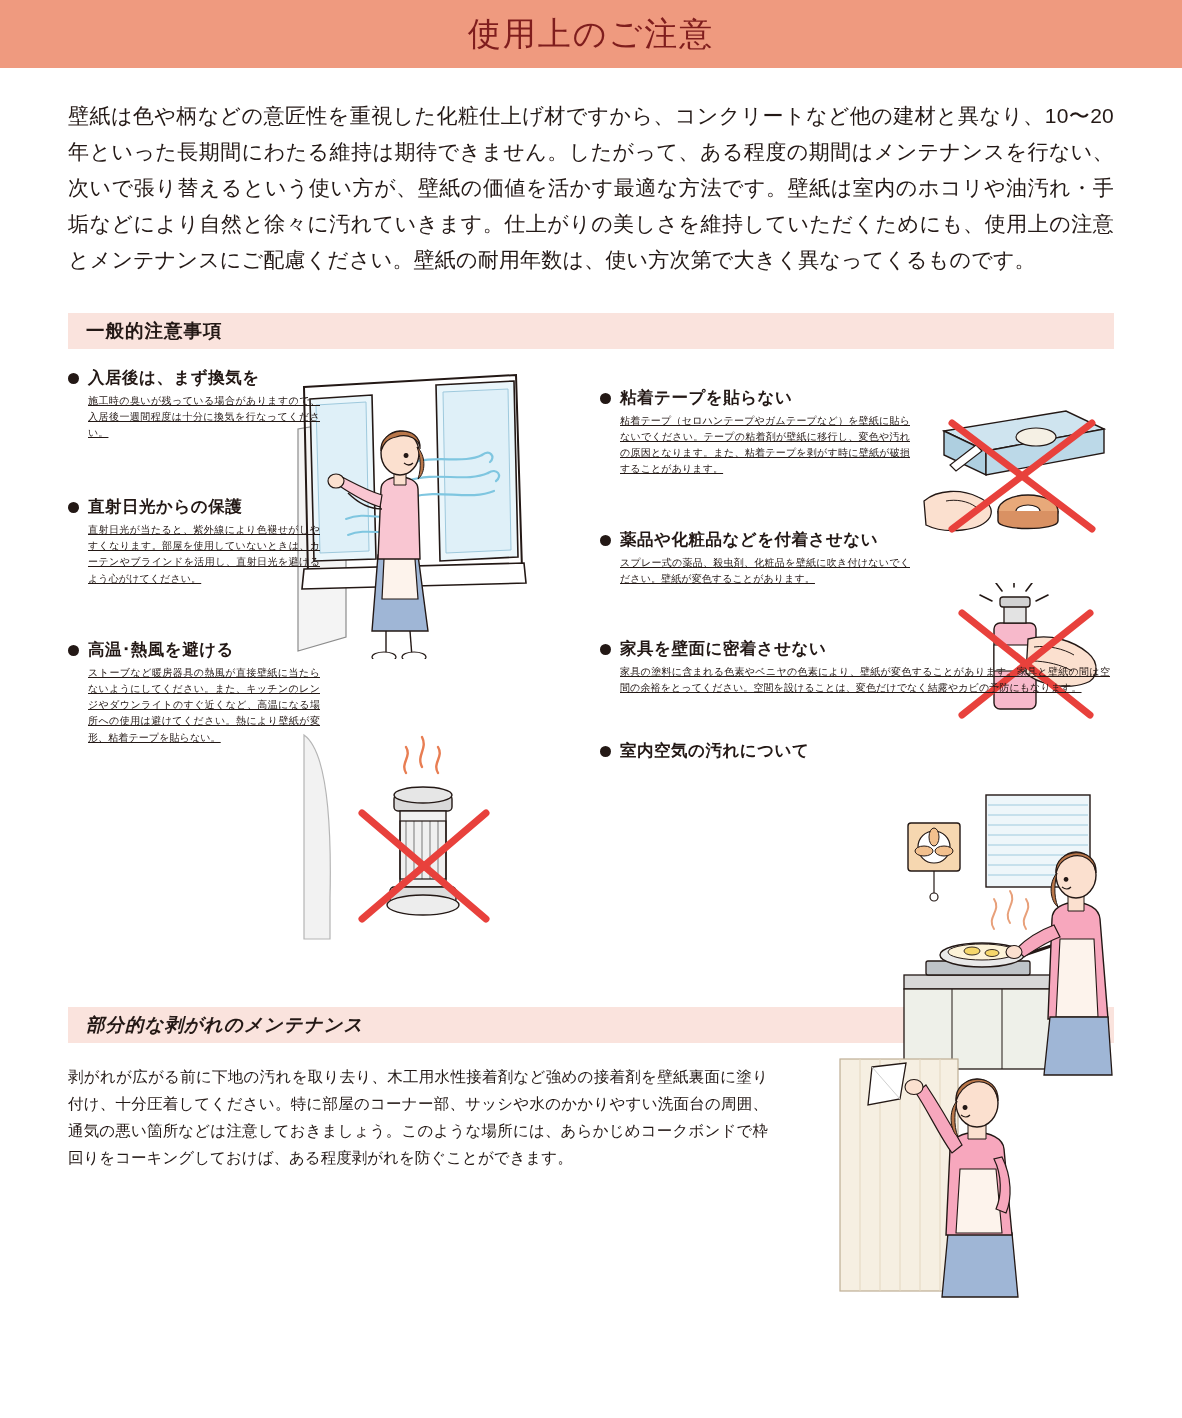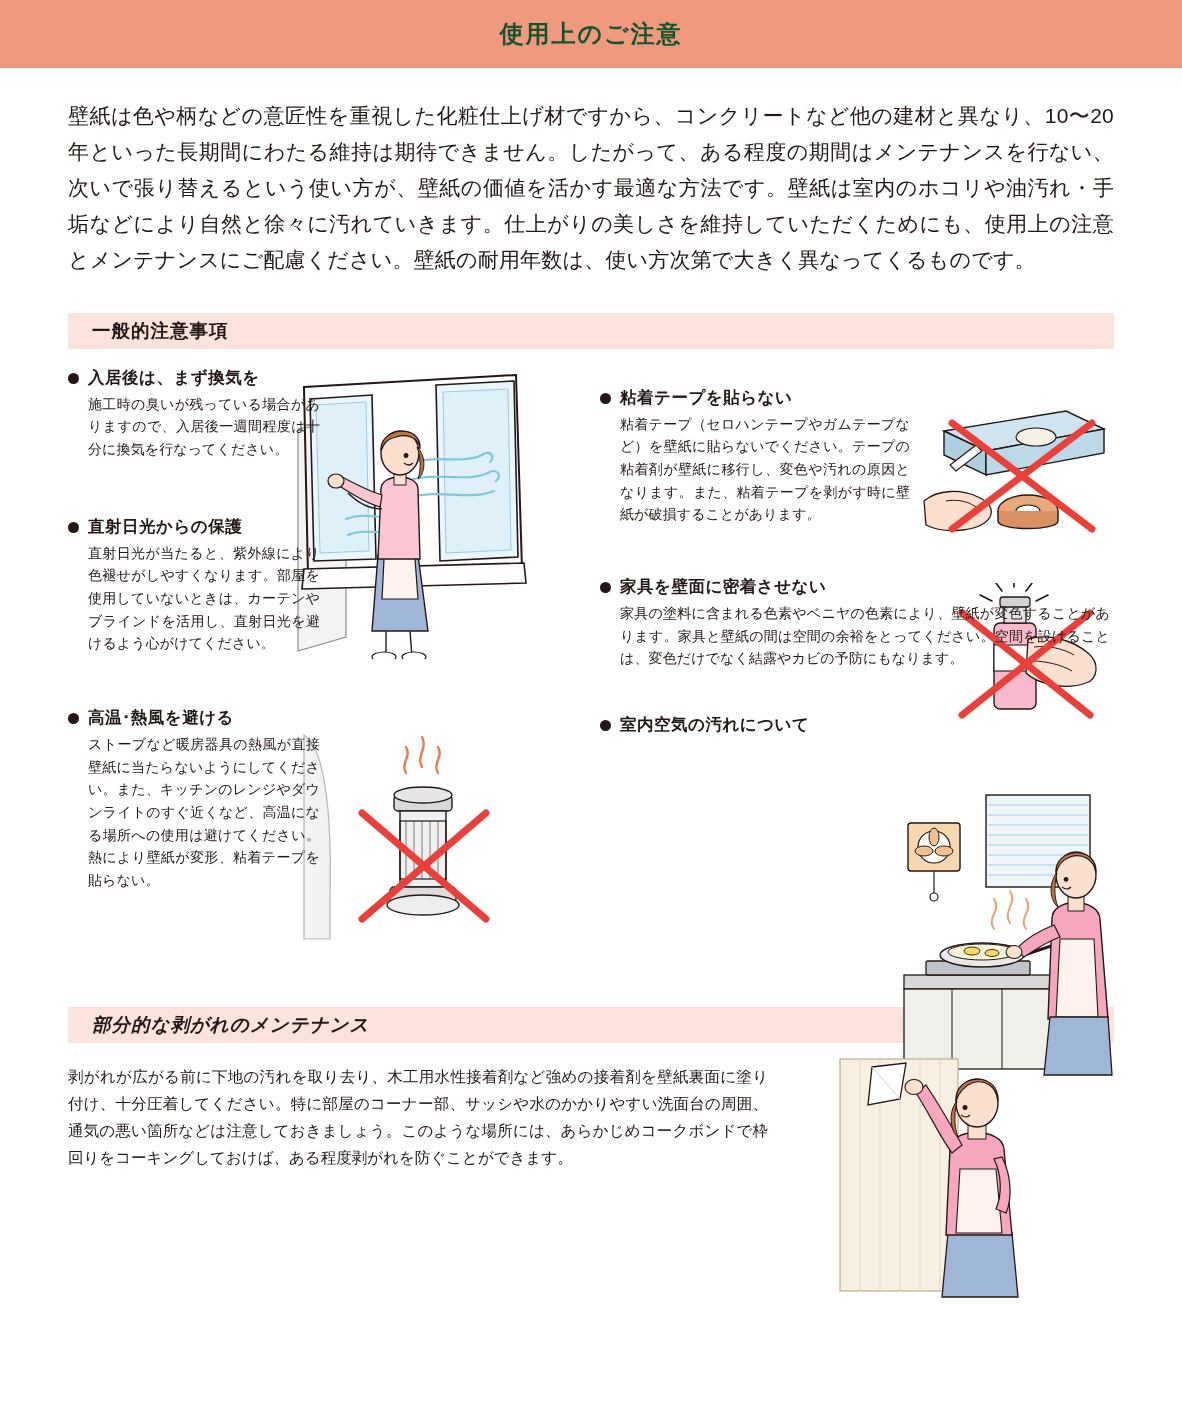--- a/index.html
+++ b/index.html
@@ -18,23 +18,23 @@
 
   
   .page-header {
     height: 68px;
     background: #ef9a7f;
     display: flex;
     align-items: center;
     justify-content: center;
   }
   .page-header .title {
-    color: #14532d;
-    font-size: 24px;
-    font-weight: bold;
+    color: #7f1d1d;
+    font-size: 33px;
+    font-weight: normal;
     letter-spacing: 2px;
   }
 
   
   .intro {
     margin: 30px 68px 0 68px;
     font-size: 21px;
     line-height: 1.72;
     text-align: justify;
     letter-spacing: 0.2px;
@@ -44,21 +44,21 @@
   .section-band {
     margin: 34px 68px 0 68px;
     background: #fae3dd;
     height: 36px;
     display: flex;
     align-items: center;
   }
   .section-band .band-label {
     font-size: 18.5px;
     font-weight: bold;
-    padding-left: 24px;
+    padding-left: 18px;
     letter-spacing: 1px;
   }
 
   
   .columns {
     display: flex;
     margin: 18px 68px 0 68px;
     gap: 20px;
   }
   .col {
@@ -82,25 +82,26 @@
     display: inline-block;
     width: 11px;
     height: 11px;
     border-radius: 50%;
     background: #231815;
     margin-right: 9px;
     margin-top: 6px;
     flex: 0 0 auto;
   }
   .note-body {
-    font-size: 14px;
+    font-size: 10px;
     line-height: 1.62;
     padding-left: 20px;
     text-align: justify;
     letter-spacing: 0.1px;
+    text-decoration: underline;
   }
   .narrow { width: 232px; }
   .mid    { width: 290px; }
   .full   { width: 490px; }
 
   
   .illus {
     position: absolute;
   }
 
@@ -307,20 +308,27 @@
         <path d="M116 64 C130 62, 146 66, 156 72" fill="none" stroke="#231815" stroke-width="1"></path>
         <path d="M114 78 C128 78, 144 82, 154 88" fill="none" stroke="#231815" stroke-width="1"></path>
 
         <g stroke="#e8413c" stroke-width="7" stroke-linecap="round">
           <line x1="44" y1="30" x2="172" y2="132"></line>
           <line x1="172" y1="30" x2="44" y2="132"></line>
         </g>
       </svg>
     </div>
 
+    <div class="note" style="margin-top:52px;">
+      <div class="note-head">
+        <span class="bullet"></span>
+        <span>薬品や化粧品などを付着させない</span>
+      </div>
+      <div class="note-body mid">スプレー式の薬品、殺虫剤、化粧品を壁紙に吹き付けないでください。壁紙が変色することがあります。</div>
+    </div>
 
     <div class="note" style="margin-top:50px;">
       <div class="note-head">
         <span class="bullet"></span>
         <span>家具を壁面に密着させない</span>
       </div>
       <div class="note-body full">家具の塗料に含まれる色素やベニヤの色素により、壁紙が変色することがあります。家具と壁紙の間は空間の余裕をとってください。空間を設けることは、変色だけでなく結露やカビの予防にもなります。</div>
     </div>
 
     <div class="illus" style="left:302px; top:402px;">

